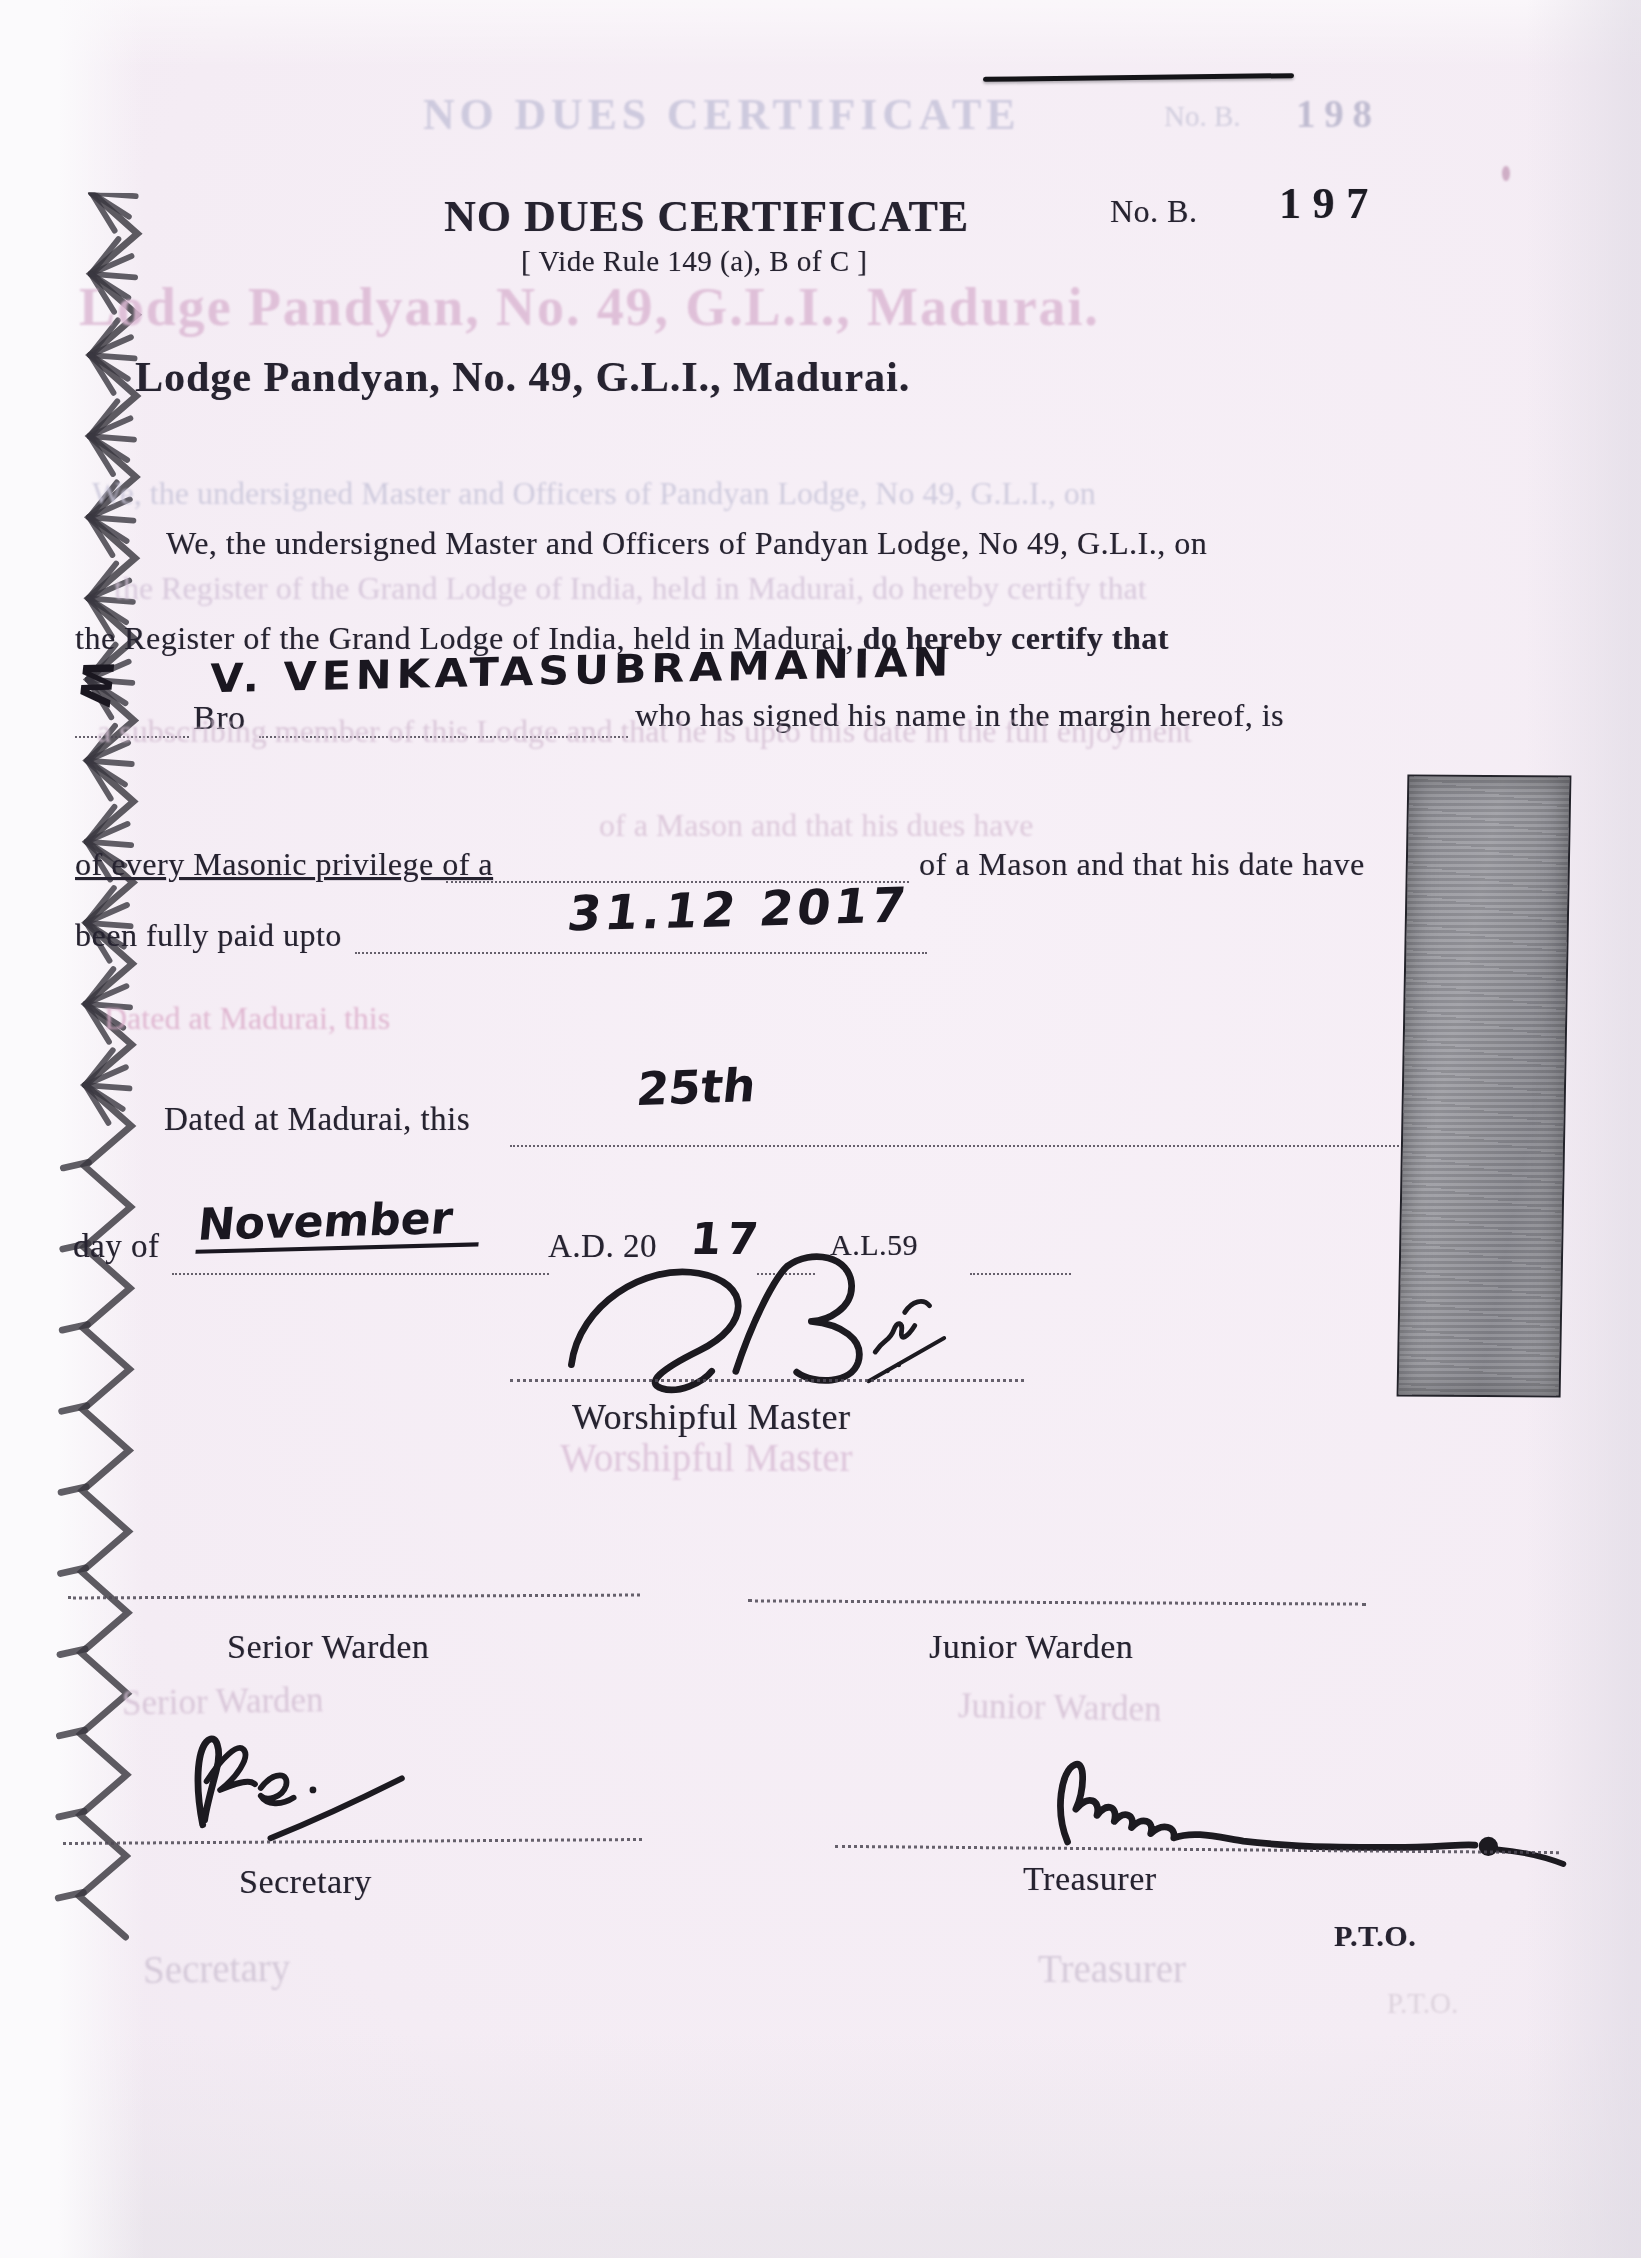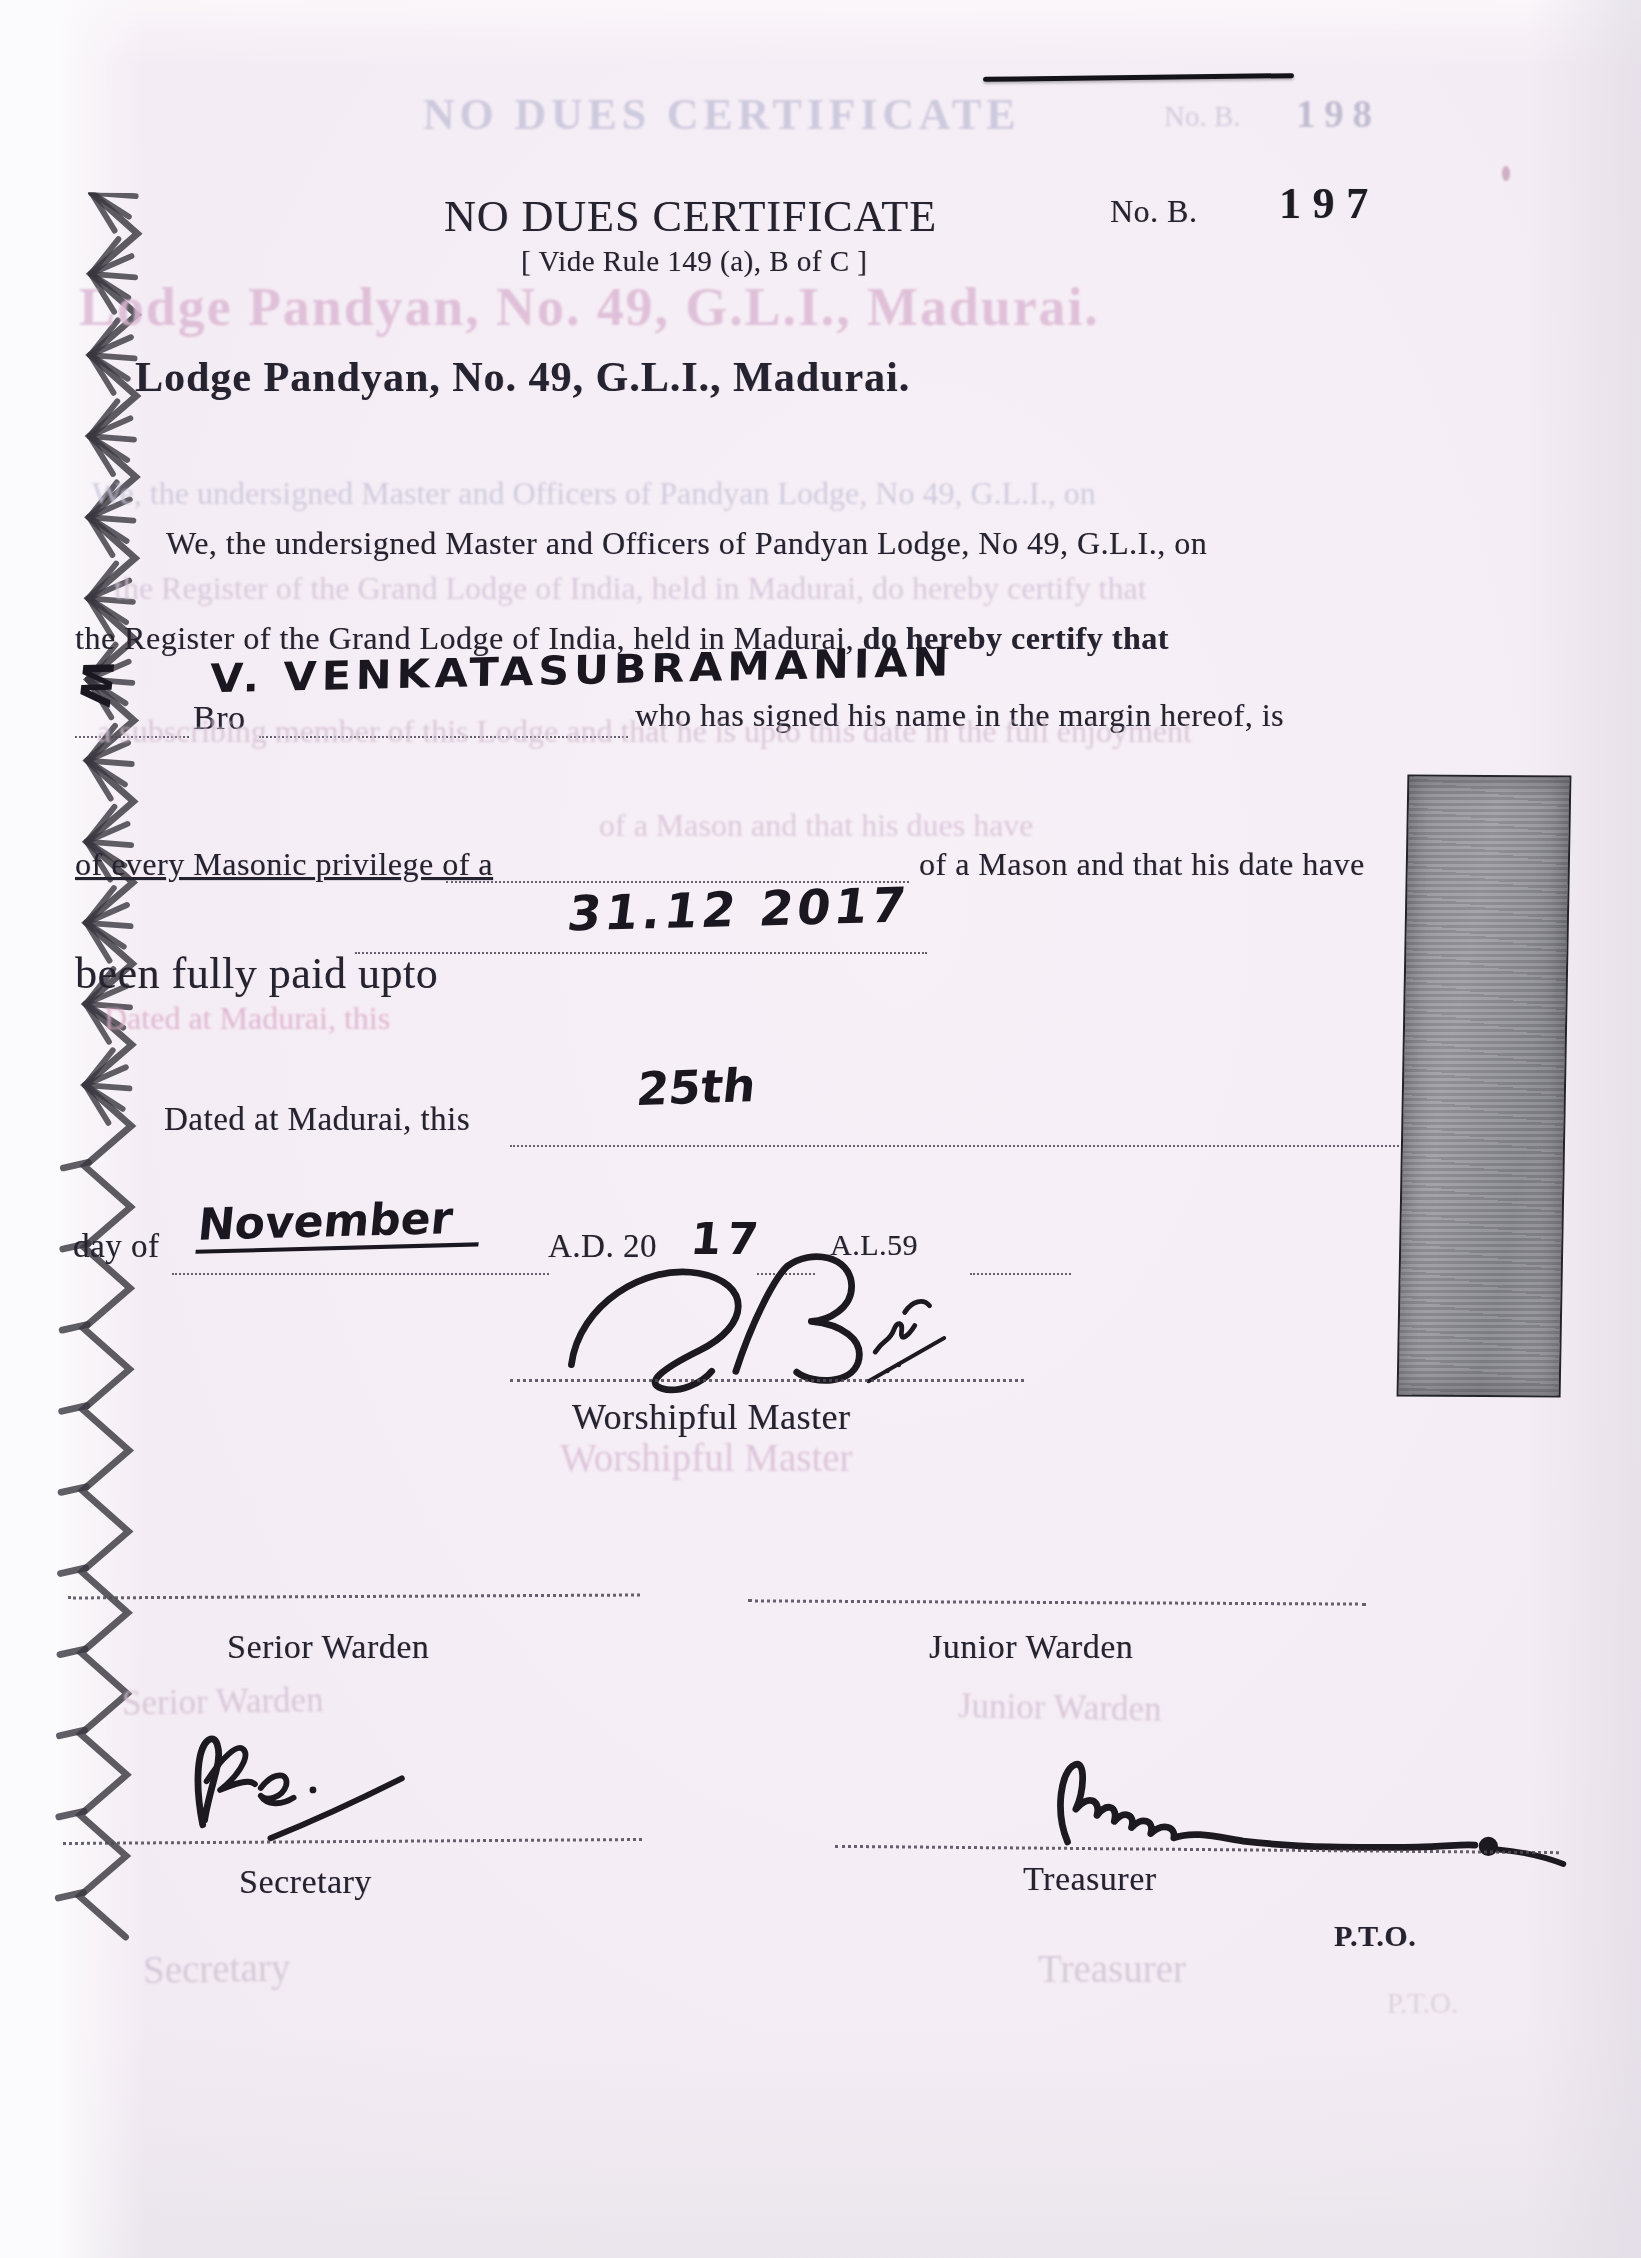--- a/index.html
+++ b/index.html
@@ -108,21 +108,21 @@
         <line x1="8" y1="1598" x2="34" y2="1592" stroke="#3a3840" stroke-width="7" stroke-linecap="round" opacity="0.8"></line>
         <line x1="8" y1="1682" x2="34" y2="1676" stroke="#3a3840" stroke-width="7" stroke-linecap="round" opacity="0.8"></line>
         <line x1="8" y1="1766" x2="34" y2="1760" stroke="#3a3840" stroke-width="7" stroke-linecap="round" opacity="0.8"></line>
       </svg>
   </div>
 
   <div class="abs ghost" style="left:423px;top:89px;font-size:44px;font-weight:bold;letter-spacing:4.8px;color:#c7c4da;">NO DUES CERTIFICATE</div>
   <div class="abs ghost" style="left:1164px;top:100px;font-size:29px;color:#cbc8da;">No. B.</div>
   <div class="abs ghost" style="left:1296px;top:91px;font-size:39px;font-weight:bold;letter-spacing:8.7px;color:#b7b4cb;">198</div>
 
-  <div class="abs printed" style="left:444px;top:191px;font-size:44px;font-weight:normal;letter-spacing:1px;">NO DUES CERTIFICATE</div>
+  <div class="abs printed" style="left:444px;top:191px;font-size:44px;font-weight:bold;letter-spacing:1px;">NO DUES CERTIFICATE</div>
   <div class="abs printed" style="left:1110px;top:193px;font-size:32px;">No. B.</div>
   <div class="abs printed" style="left:1279px;top:178px;font-size:44px;font-weight:bold;letter-spacing:11.6px;color:#1d1c24;">197</div>
   <div class="abs printed" style="left:521px;top:245px;font-size:29px;">[ Vide Rule 149 (a), B of C ]</div>
 
   <div class="abs ghost" style="left:79px;top:276px;font-size:54px;font-weight:bold;letter-spacing:1.9px;color:#dcb9d4;">Lodge Pandyan, No. 49, G.L.I., Madurai.</div>
   <div class="abs printed" style="left:135px;top:353px;font-size:42px;font-weight:bold;letter-spacing:1px;">Lodge Pandyan, No. 49, G.L.I., Madurai.</div>
 
   <div class="abs ghost" style="left:92px;top:475px;font-size:32px;color:#c9c6da;">We, the undersigned Master and Officers of Pandyan Lodge, No 49, G.L.I., on</div>
   <div class="abs printed" style="left:166px;top:525px;font-size:32px;">We, the undersigned Master and Officers of Pandyan Lodge, No 49, G.L.I., on</div>
 
@@ -139,21 +139,21 @@
   <div class="abs dots" style="left:259px;top:736px;width:369px;"></div>
   <div class="abs printed" style="left:635px;top:697px;font-size:32px;">who has signed his name in the margin hereof, is</div>
 
   <div class="abs ghost" style="left:97px;top:713px;font-size:32px;color:#d5c0d4;">a subscribing member of this Lodge and that he is upto this date in the full enjoyment</div>
 
   <div class="abs ghost" style="left:599px;top:807px;font-size:32px;color:#d8c2d6;">of a Mason and that his dues have</div>
   <div class="abs printed" style="left:75px;top:846px;font-size:32px;text-decoration:underline;">of every Masonic privilege of a</div>
   <div class="abs dots" style="left:446px;top:881px;width:463px;"></div>
   <div class="abs printed" style="left:919px;top:846px;font-size:32px;">of a Mason and that his date have</div>
 
-  <div class="abs printed" style="left:75px;top:917px;font-size:44px;margin-top:31px;">been fully paid upto</div>
+  <div class="abs printed" style="left:75px;top:917px;font-size:32px;">been fully paid upto</div>
   <div class="abs dots" style="left:355px;top:952px;width:572px;"></div>
   <div class="abs hand" style="left:568px;top:881px;font-size:48px;letter-spacing:3.9px;transform:rotate(-1.5deg) skewX(-9deg);">31.12 2017</div>
 
   <div class="abs ghost" style="left:104px;top:1000px;font-size:32px;color:#dcaecb;">Dated at Madurai, this</div>
   <div class="abs printed" style="left:164px;top:1101px;font-size:33px;">Dated at Madurai, this</div>
   <div class="abs dots" style="left:510px;top:1145px;width:893px;"></div>
   <div class="abs hand" style="left:637px;top:1060px;font-size:46px;transform:rotate(-2deg) skewX(-8deg);">25th</div>
 
   <div class="abs printed" style="left:73px;top:1228px;font-size:33px;">day of</div>
   <div class="abs dots" style="left:172px;top:1273px;width:377px;"></div>

